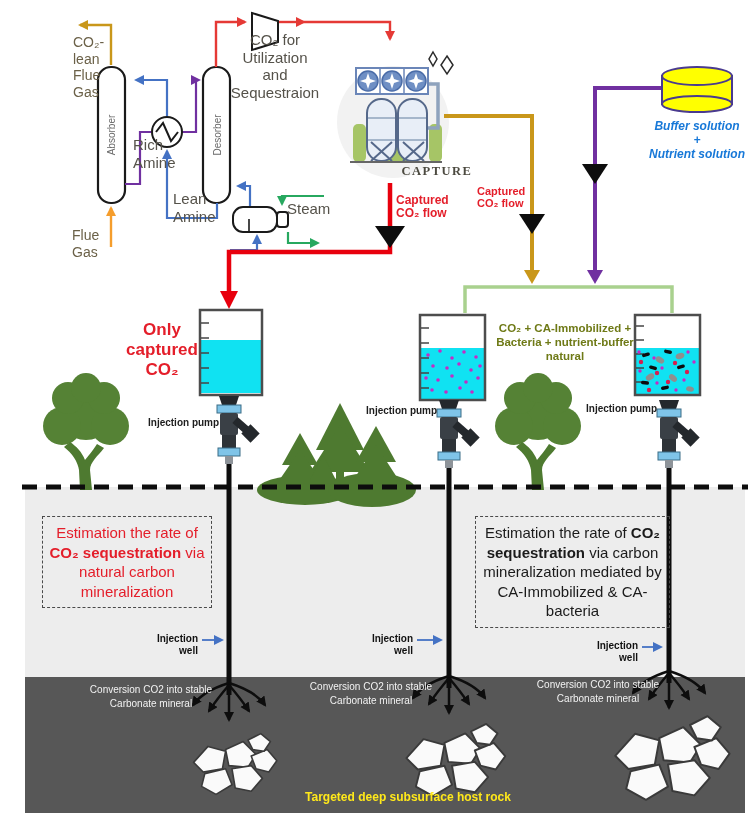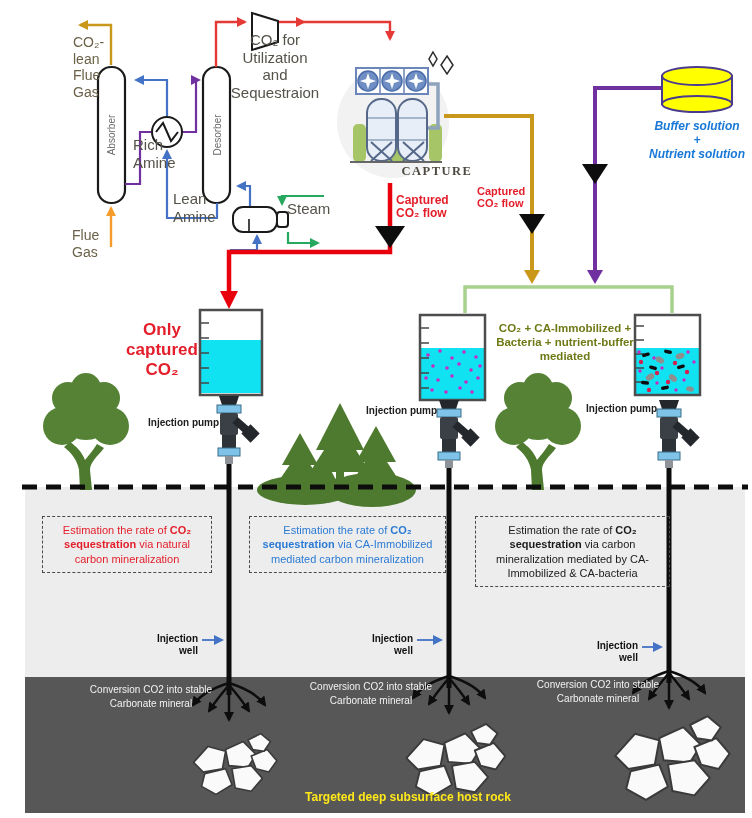--- a/index.html
+++ b/index.html
@@ -12,21 +12,21 @@
   .sm{font-size:14px;color:#6b6148;}
   .pfd{font-size:15px;color:#55524a;}
   .red{color:#e41e2a;}
   .blue{color:#1778d8;}
   .olive{color:#6f7a17;}
   .capture-t{font-family:"Liberation Serif",serif;font-weight:bold;font-size:12.5px;
              letter-spacing:1.5px;color:#4c4a40;}
   .flow{font-weight:bold;font-size:12px;line-height:1.1;}
   .tanklbl{font-weight:bold;font-size:11.5px;line-height:1.2;}
   .pumplbl{font-size:10px;font-weight:600;color:#1d1d1d;}
-  .estbox{border:1.5px dashed #4a4a4a;padding:6px 5px;font-size:11px;line-height:1.3;
+  .estbox{border:1.5px dashed #4a4a4a;padding:6px 5px;font-size:15px;line-height:1.3;
           text-align:center;}
   .welllbl{font-size:10px;font-weight:bold;color:#111;text-align:right;}
   .conv{font-size:10px;color:#f2f2f2;text-align:center;line-height:1.35;}
   .footer-t{font-size:12px;font-weight:bold;color:#ffe81a;text-align:center;}
   .buflbl span{display:block;}
 </style>
 </head>
 <body>
 
 <div class="stage">
@@ -403,32 +403,29 @@
 <div class="lbl flow red" style="left:396px;top:194px;width:70px;">Captured CO₂ flow</div>
 <div class="lbl flow red" style="left:477px;top:185px;width:62px;font-size:11px;">Captured CO₂ flow</div>
 
 <div class="lbl b blue c buflbl" style="left:642px;top:119px;width:110px;font-size:12px;font-style:italic;">
   <span>Buffer solution</span>
   <span>+</span>
   <span>Nutrient solution</span>
 </div>
 
 <div class="lbl c red" style="left:122px;top:320px;width:80px;font-weight:bold;font-size:17px;">Only captured CO₂</div>
-<div class="lbl tanklbl olive c" style="left:495px;top:322px;width:140px;">CO₂ + CA-Immobilized + Bacteria + nutrient-buffer mediated</div>
+<div class="lbl tanklbl olive c" style="left:495px;top:322px;width:140px;">CO₂ + CA-Immobilized + Bacteria + nutrient-buffer natural</div>
 
 <div class="lbl pumplbl" style="left:148px;top:417px;">Injection pump</div>
 <div class="lbl pumplbl" style="left:366px;top:405px;">Injection pump</div>
 <div class="lbl pumplbl" style="left:586px;top:403px;">Injection pump</div>
 
 <div class="lbl estbox red" style="left:42px;top:516px;width:158px;">
   <span>Estimation the rate of </span><span class="b">CO₂ sequestration</span><span> via natural carbon mineralization</span>
 </div>
-<div class="lbl estbox" style="left:249px;top:516px;width:185px;color:#2b7bd4;">
-  <span>Estimation the rate of </span><span class="b">CO₂ sequestration</span><span> via CA-Immobilized mediated carbon mineralization</span>
-</div>
 <div class="lbl estbox" style="left:475px;top:516px;width:183px;color:#1b1b1b;">
   <span>Estimation the rate of </span><span class="b">CO₂ sequestration</span><span> via carbon mineralization mediated by CA-Immobilized &amp; CA-bacteria</span>
 </div>
 
 <div class="lbl welllbl" style="left:138px;top:633px;width:60px;">Injection well</div>
 <div class="lbl welllbl" style="left:353px;top:633px;width:60px;">Injection well</div>
 <div class="lbl welllbl" style="left:578px;top:640px;width:60px;">Injection well</div>
 
 <div class="lbl conv" style="left:81px;top:683px;width:140px;">Conversion CO2 into stable Carbonate mineral</div>
 <div class="lbl conv" style="left:301px;top:680px;width:140px;">Conversion CO2 into stable Carbonate mineral</div>

